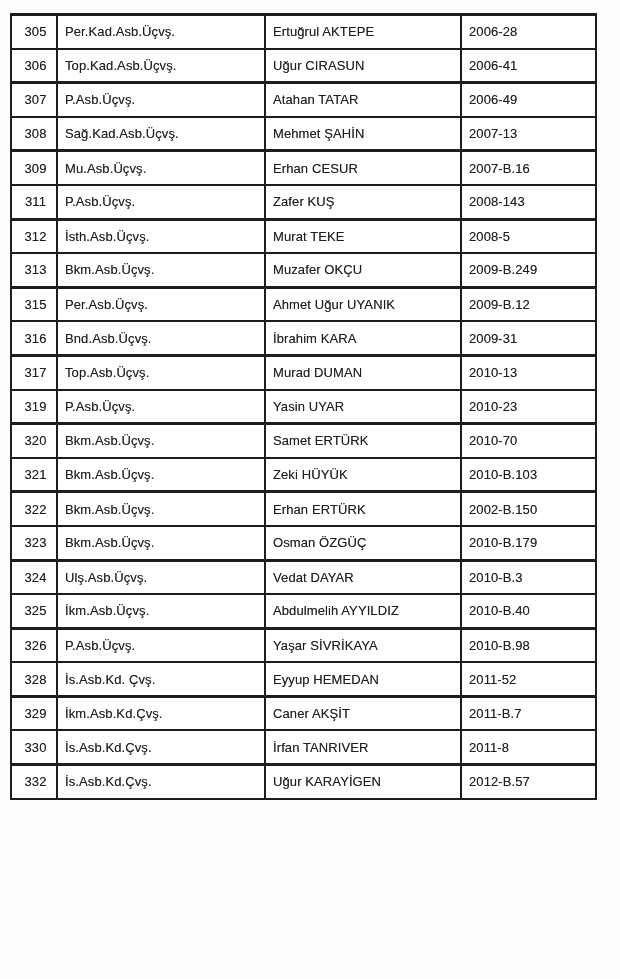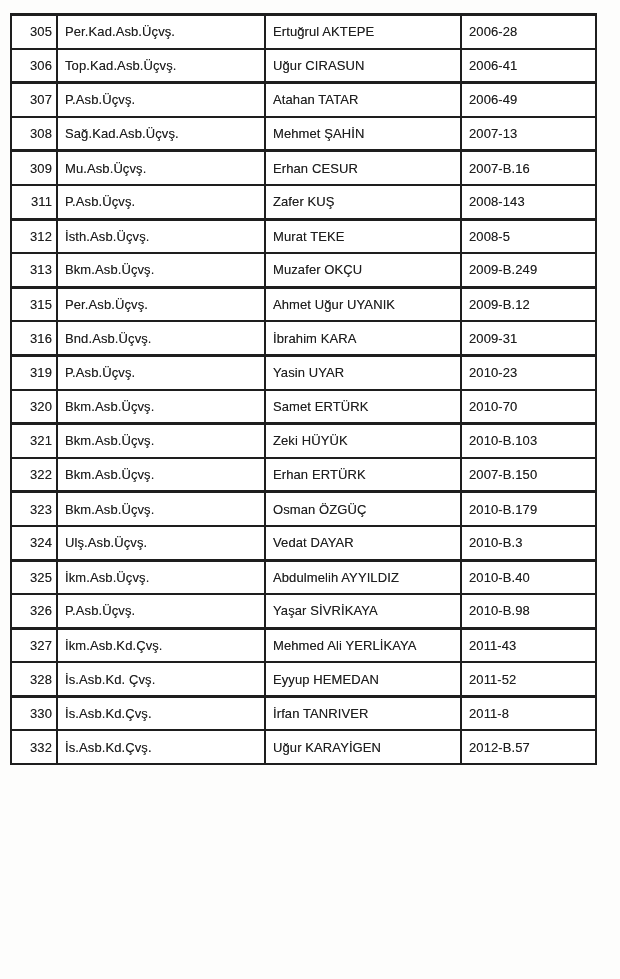--- a/index.html
+++ b/index.html
@@ -39,21 +39,21 @@
     overflow: hidden;
     color: #1f1f1f;
     
     text-shadow: 0 0 0.5px rgba(30,30,30,0.55);
   }
   table.roster col.c-no   { width: 46px;  }
   table.roster col.c-rank { width: 208px; }
   table.roster col.c-name { width: 196px; }
   table.roster col.c-term { width: 135px; }
   td.no-cell {
-    text-align: right;
+    text-align: center;
     padding: 0;
     border-radius: 8px;
   }
   td.term-cell {
     border-right-style: dashed;
   }
   tr:nth-child(odd) td { border-top-width: 3px; }
   table.roster { border: 2px solid #151515; }
 </style>
 </head>
@@ -122,20 +122,26 @@
           <td class="name-cell">Ahmet Uğur UYANIK</td>
           <td class="term-cell">2009-B.12</td>
         </tr>
         <tr>
           <td class="no-cell">316</td>
           <td class="rank-cell">Bnd.Asb.Üçvş.</td>
           <td class="name-cell">İbrahim KARA</td>
           <td class="term-cell">2009-31</td>
         </tr>
         <tr>
+          <td class="no-cell">317</td>
+          <td class="rank-cell">Top.Asb.Üçvş.</td>
+          <td class="name-cell">Murad DUMAN</td>
+          <td class="term-cell">2010-13</td>
+        </tr>
+        <tr>
           <td class="no-cell">319</td>
           <td class="rank-cell">P.Asb.Üçvş.</td>
           <td class="name-cell">Yasin UYAR</td>
           <td class="term-cell">2010-23</td>
         </tr>
         <tr>
           <td class="no-cell">320</td>
           <td class="rank-cell">Bkm.Asb.Üçvş.</td>
           <td class="name-cell">Samet ERTÜRK</td>
           <td class="term-cell">2010-70</td>
@@ -143,21 +149,21 @@
         <tr>
           <td class="no-cell">321</td>
           <td class="rank-cell">Bkm.Asb.Üçvş.</td>
           <td class="name-cell">Zeki HÜYÜK</td>
           <td class="term-cell">2010-B.103</td>
         </tr>
         <tr>
           <td class="no-cell">322</td>
           <td class="rank-cell">Bkm.Asb.Üçvş.</td>
           <td class="name-cell">Erhan ERTÜRK</td>
-          <td class="term-cell">2007-B.150</td>
+          <td class="term-cell">2002-B.150</td>
         </tr>
         <tr>
           <td class="no-cell">323</td>
           <td class="rank-cell">Bkm.Asb.Üçvş.</td>
           <td class="name-cell">Osman ÖZGÜÇ</td>
           <td class="term-cell">2010-B.179</td>
         </tr>
         <tr>
           <td class="no-cell">324</td>
           <td class="rank-cell">Ulş.Asb.Üçvş.</td>
@@ -170,30 +176,30 @@
           <td class="name-cell">Abdulmelih AYYILDIZ</td>
           <td class="term-cell">2010-B.40</td>
         </tr>
         <tr>
           <td class="no-cell">326</td>
           <td class="rank-cell">P.Asb.Üçvş.</td>
           <td class="name-cell">Yaşar SİVRİKAYA</td>
           <td class="term-cell">2010-B.98</td>
         </tr>
         <tr>
-          <td class="no-cell">327</td>
-          <td class="rank-cell">İkm.Asb.Kd.Çvş.</td>
-          <td class="name-cell">Mehmed Ali YERLİKAYA</td>
-          <td class="term-cell">2011-43</td>
-        </tr>
-        <tr>
           <td class="no-cell">328</td>
           <td class="rank-cell">İs.Asb.Kd. Çvş.</td>
           <td class="name-cell">Eyyup HEMEDAN</td>
           <td class="term-cell">2011-52</td>
+        </tr>
+        <tr>
+          <td class="no-cell">329</td>
+          <td class="rank-cell">İkm.Asb.Kd.Çvş.</td>
+          <td class="name-cell">Caner AKŞİT</td>
+          <td class="term-cell">2011-B.7</td>
         </tr>
         <tr>
           <td class="no-cell">330</td>
           <td class="rank-cell">İs.Asb.Kd.Çvş.</td>
           <td class="name-cell">İrfan TANRIVER</td>
           <td class="term-cell">2011-8</td>
         </tr>
         <tr>
           <td class="no-cell">332</td>
           <td class="rank-cell">İs.Asb.Kd.Çvş.</td>

